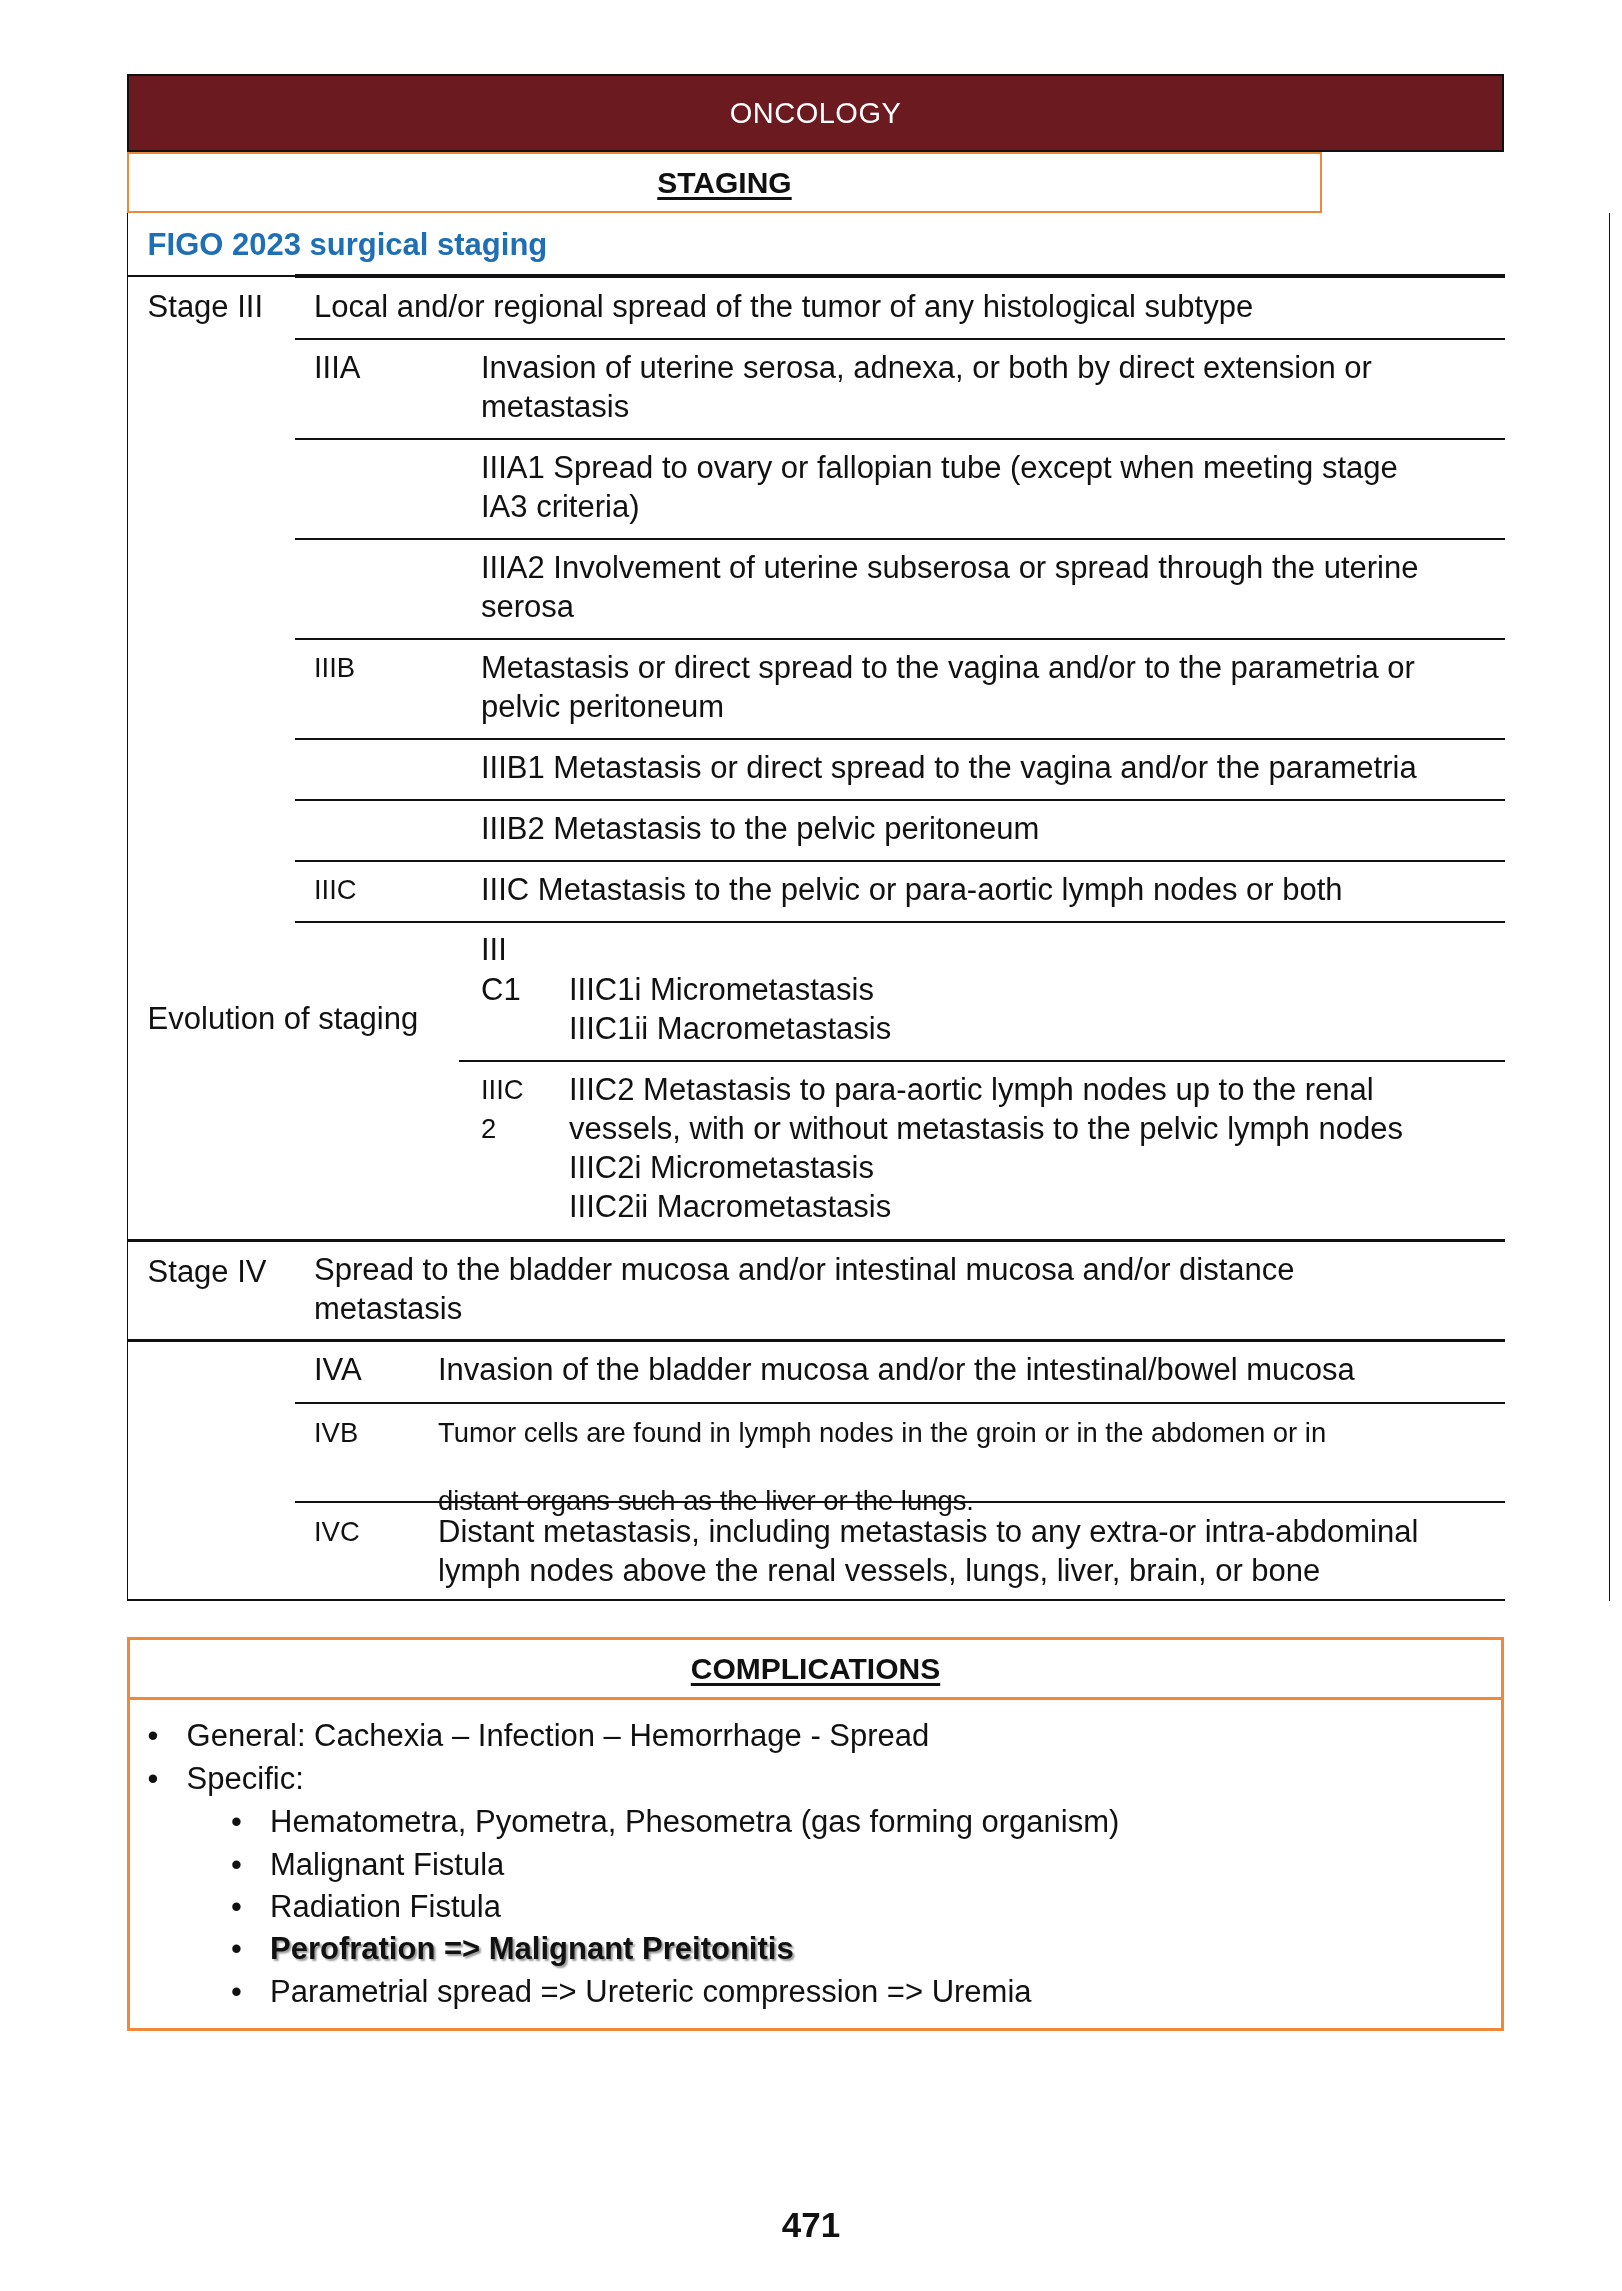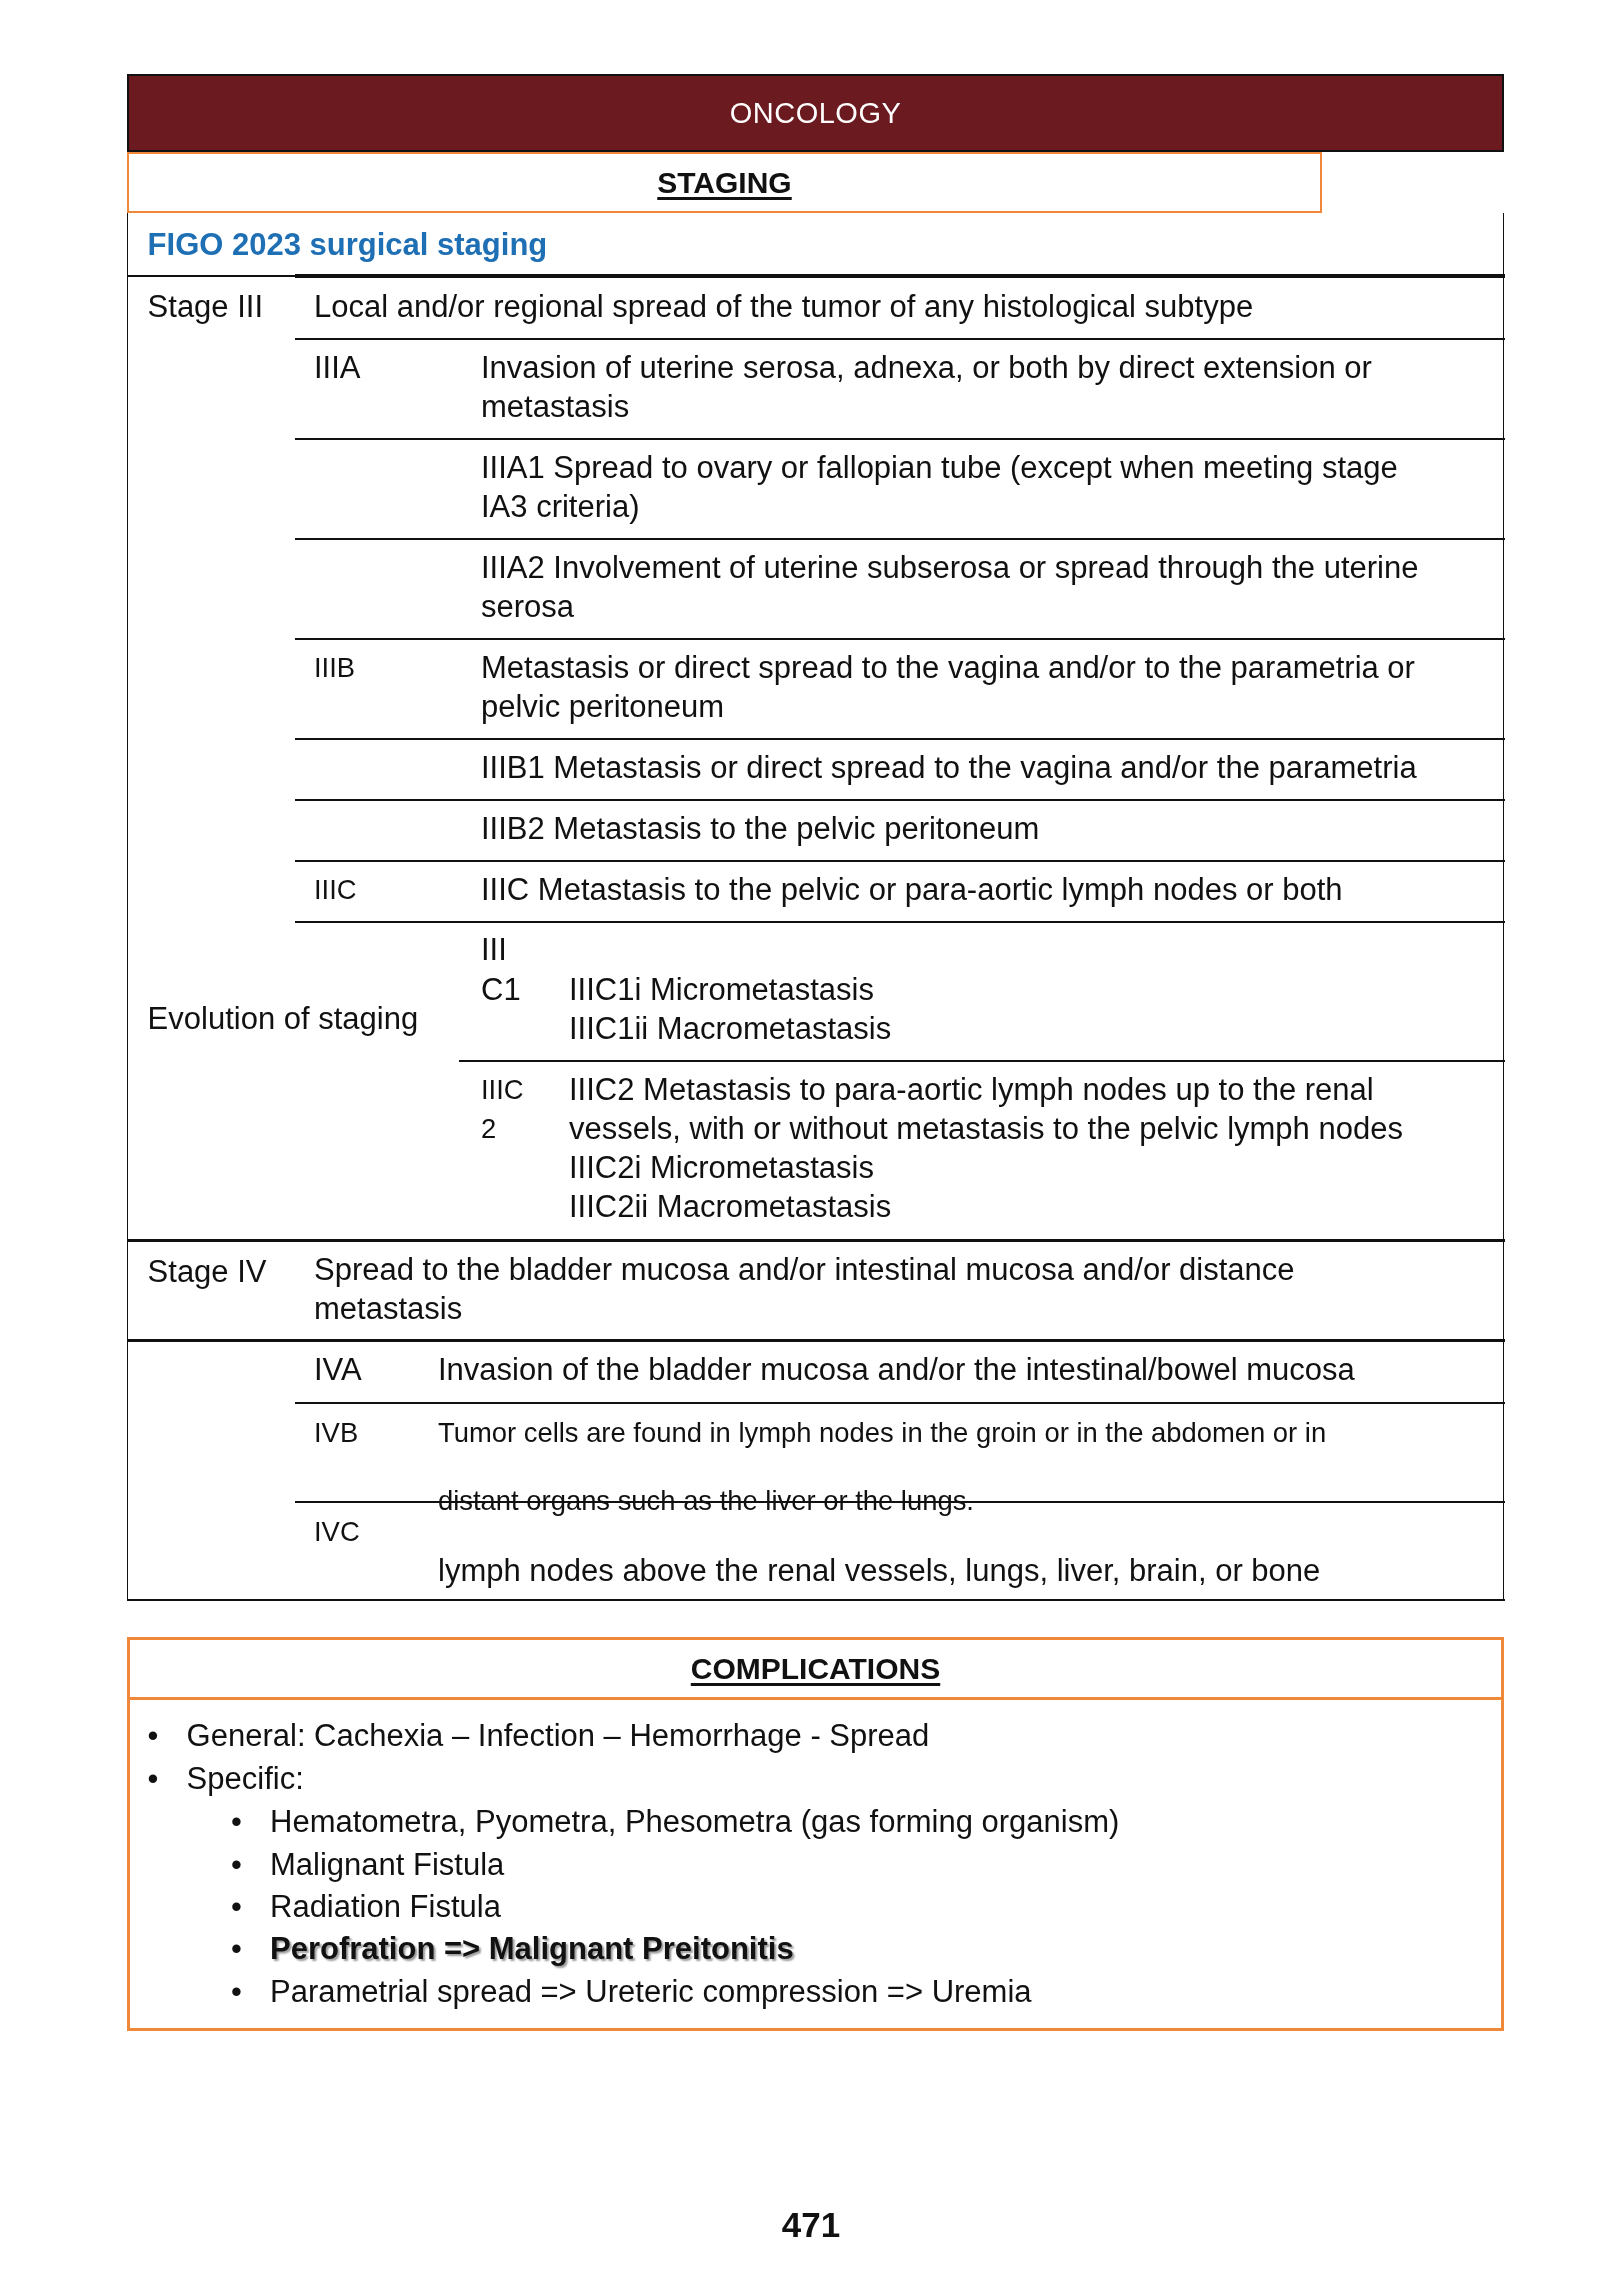--- a/index.html
+++ b/index.html
@@ -1,20 +1,20 @@
 <!DOCTYPE html>
 <html><head>
 <meta charset="utf-8">
 <style>
   html, body { margin: 0; padding: 0; background: #ffffff; }
   body { width: 1622px; height: 2292px; position: relative; font-family: "Liberation Sans", "DejaVu Sans", sans-serif; color: #111; }
   .abs { position: absolute; box-sizing: border-box; }
   .hdr { left: 127px; top: 74px; width: 1377px; height: 78px; background: #6b1a20; border: 2.9px solid #111; color: #fff; font-size: 29px; display: flex; align-items: center; justify-content: center; letter-spacing: 0.5px; font-weight: 300; }
   .sect { left: 127px; width: 1195px; border: 2.9px solid #f0883a; display: flex; align-items: center; justify-content: center; font-size: 30px; font-weight: bold; text-decoration: underline; text-underline-offset: 3.9px; }
-  .tbl { left: 127px; top: 213px; width: 1377px; height: 1388px; border-left: 1.5px solid #111; border-right: 1.5px solid #111; }
+  .tbl { left: 127px; top: 213px; width: 1483px; height: 1388px; border-left: 1.5px solid #111; border-right: 1.5px solid #111; }
   .line { position: absolute; background: #111; }
   .t { position: absolute; font-size: 31px; line-height: 39px; white-space: nowrap; }
   .ts { font-size: 27.4px; }
   .figo { color: #1f6fb5; font-weight: bold; font-size: 31px; }
   .comp { left: 127px; top: 1637px; width: 1377px; height: 394px; border: 3.9px solid #f0883a; }
   .comp-head { position: absolute; left: 0; top: 0; right: 0; height: 57px; border-bottom: 3.9px solid #f0883a; display: flex; align-items: center; justify-content: center; font-size: 30px; font-weight: bold; text-decoration: underline; text-underline-offset: 3.9px; }
   .bul { position: absolute; font-size: 31px; line-height: 39px; white-space: nowrap; }
   .bul .dot { position: absolute; left: 0; top: 0; }
   .bul .txt { position: absolute; left: 39px; top: 0; }
   .bold { font-weight: bold; text-shadow: 2px 2px 2px #9a9a9a; }
@@ -93,20 +93,21 @@
   <div class="t" style="left:186px;top:1137px;">IVA</div>
   <div class="t" style="left:310px;top:1137px;">Invasion of the bladder mucosa and/or the intestinal/bowel mucosa</div>
   <div class="line" style="left:167px;top:1189px;width:1210px;height:1.5px;"></div>
 
   <div class="t ts" style="left:186px;top:1200px;">IVB</div>
   <div class="t ts" style="left:310px;top:1200px;">Tumor cells are found in lymph nodes in the groin or in the abdomen or in</div>
   <div class="t ts" style="left:310px;top:1239px;margin-top:29px;">distant organs such as the liver or the lungs.</div>
   <div class="line" style="left:167px;top:1288px;width:1210px;height:1.5px;"></div>
 
   <div class="t ts" style="left:186px;top:1299px;">IVC</div>
+  <div class="t" style="left:310px;top:1299px;">Distant metastasis, including metastasis to any extra-or intra-abdominal</div>
   <div class="t" style="left:310px;top:1338px;">lymph nodes above the renal vessels, lungs, liver, brain, or bone</div>
   <div class="line" style="left:0;top:1386px;width:1377px;height:1.5px;"></div>
 </div>
 
 <div class="abs comp">
   <div class="comp-head">
       <span>COMPLICATIONS</span>
     </div>
 
   <div class="bul" style="left:17.6px;top:76px;">

